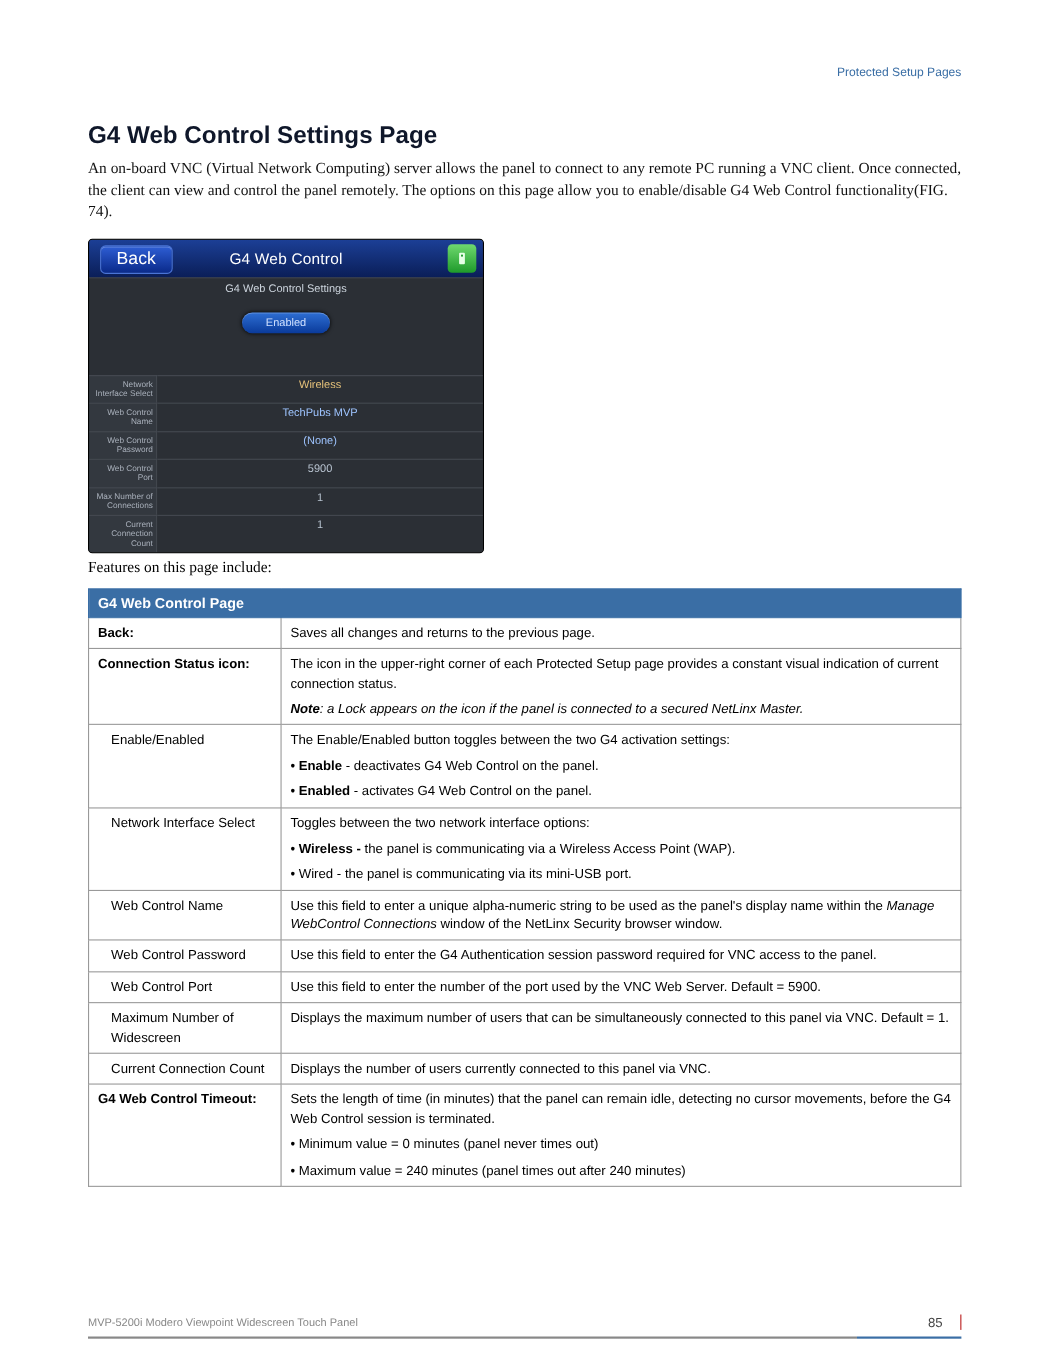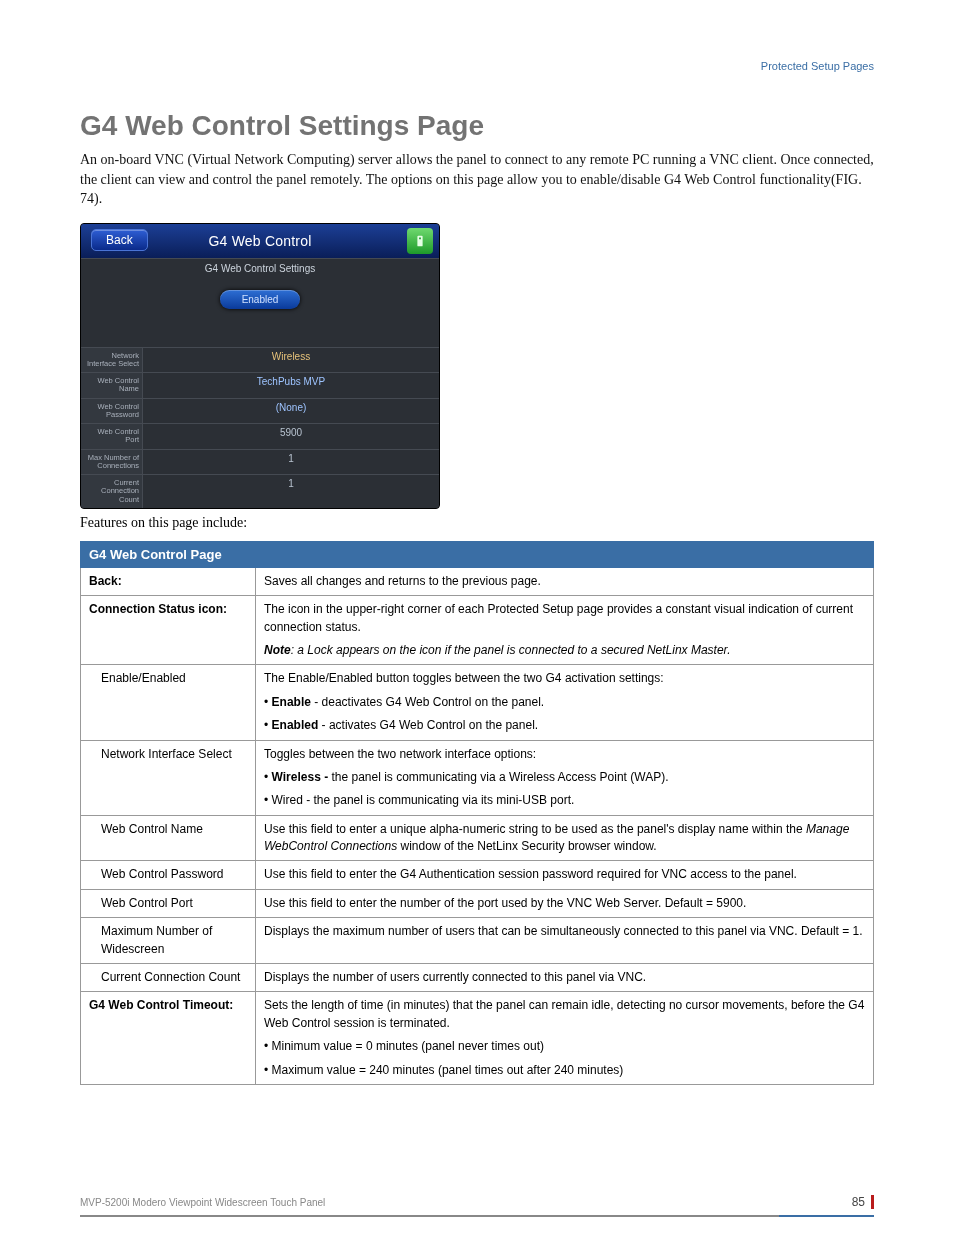--- a/index.html
+++ b/index.html
@@ -13,22 +13,22 @@
     padding: 60px 80px 0 80px;
   }
   .header-right {
     position: absolute;
     top: 60px;
     right: 80px;
     color: #3a6ea5;
     font-size: 11px;
   }
   h1.page-title {
-    color: #737373;
-    font-size: 28px;
+    color: #0f172a;
+    font-size: 22px;
     font-weight: 600;
     margin: 50px 0 8px 0;
     font-family: "Segoe UI", Arial, sans-serif;
   }
   .intro {
     font-family: Georgia, 'Times New Roman', serif;
     font-size: 14px;
     line-height: 1.4;
     margin: 0 0 14px 0;
     color: #111;
@@ -54,21 +54,21 @@
     position: relative;
   }
   .back-btn {
     position: absolute;
     left: 10px;
     top: 5px;
     background: linear-gradient(#2e5ed4, #0a2a8a);
     border: 1px solid #4a74d6;
     border-radius: 5px;
     color: #fff;
-    font-size: 12px;
+    font-size: 16px;
     padding: 3px 14px;
     box-shadow: inset 0 1px 0 rgba(255,255,255,0.3);
     text-align: center;
   }
   .panel-title-text {
     margin: 0 auto;
     color: #fff;
     font-size: 14px;
     letter-spacing: .2px;
   }
@@ -213,22 +213,22 @@
     justify-content: space-between;
     align-items: center;
     border-top: none;
     color: #888;
     font-size: 10px;
   }
   .footer .product { color: #888; }
   .footer .pageno {
     font-size: 12px;
     color: #444;
-    border-right: 3px solid #b91c1c;
-    padding-right: 6px;
+    border-right: 1px solid #b91c1c;
+    padding-right: 16px;
   }
   .footer-line {
     position: absolute;
     bottom: 18px;
     left: 80px;
     right: 80px;
     height: 2px;
     background: linear-gradient(to right,#888 0, #888 88%, #3a6ea5 88%, #3a6ea5 100%);
   }
 </style>

